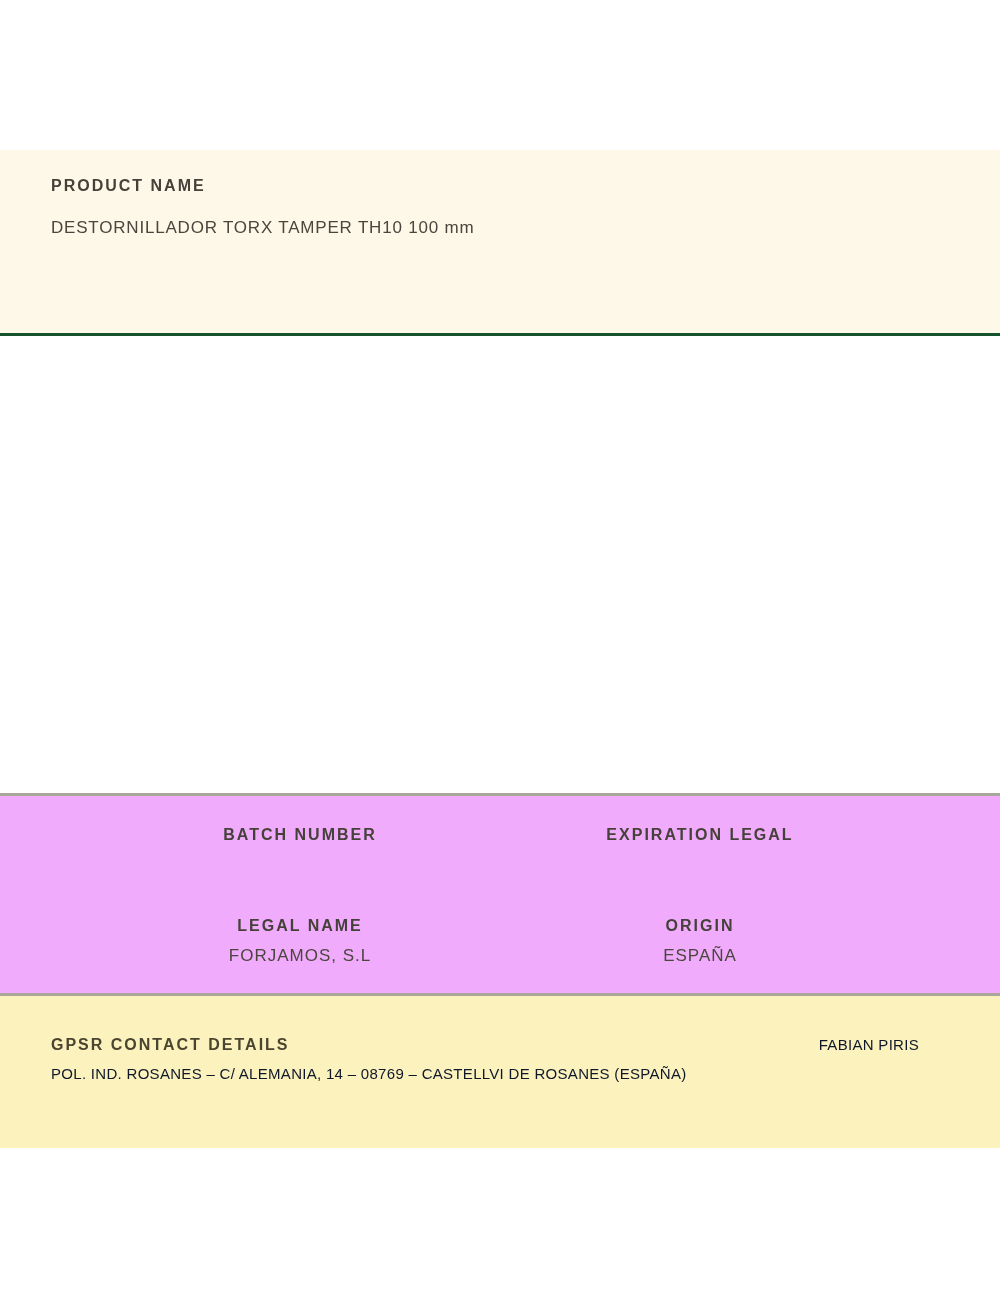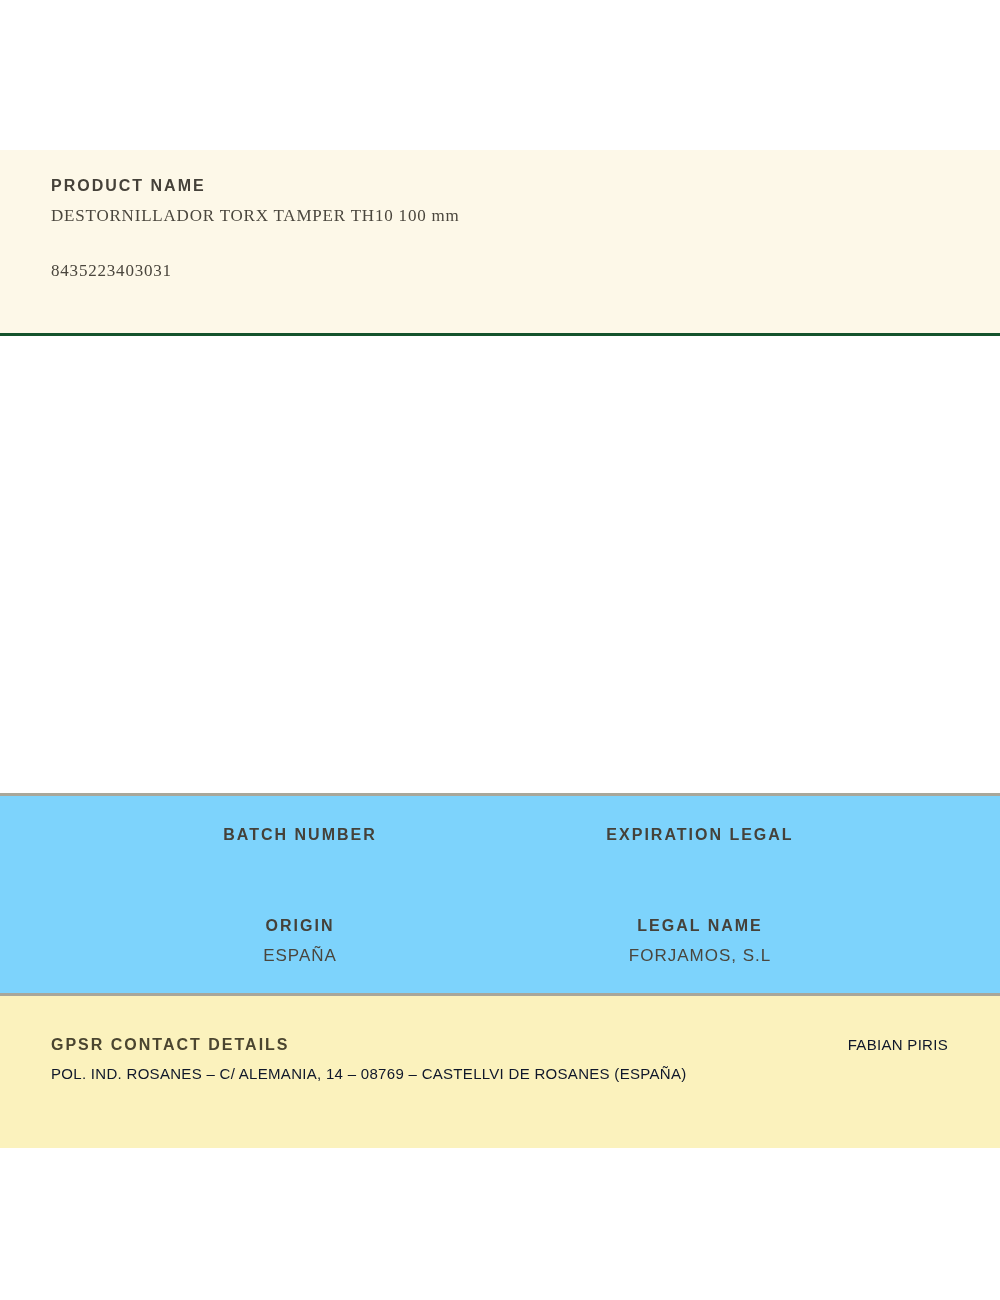--- a/index.html
+++ b/index.html
@@ -35,32 +35,32 @@
     letter-spacing: 2px;
     color: #454139;
     line-height: 1.2;
   }
   .value {
     font-size: 17px;
     letter-spacing: 0.8px;
     color: #4A463D;
     line-height: 1.2;
   }
-  .product-section .value { margin-top: 11px; font-family: Liberation Serif, serif; }
+  .product-section .value { margin-top: 23px; }
   .product-section .field-ean { margin-top: 34px; }
 
   
   .batch-section {
     position: absolute;
     top: 793px;
     left: 0;
     width: 1000px;
     height: 200px;
     box-sizing: border-box;
-    background: #7dd3fc;
+    background: #f0abfc;
     border-top: 3px solid #A8A79A;
     padding-top: 29px;
   }
   .batch-grid {
     width: 800px;
     margin: 0 auto;
     display: flex;
   }
   .batch-col {
     width: 400px;
@@ -72,21 +72,21 @@
   
   .contact-section {
     position: absolute;
     top: 993px;
     left: 0;
     width: 1000px;
     height: 155px;
     box-sizing: border-box;
     background: #FBF2BD;
     border-top: 3px solid #A8A79A;
-    padding: 39px 52px 0 51px;
+    padding: 39px 81px 0 51px;
   }
   .contact-section .label { color: #4A4530; }
   .contact-section .value { color: #0f172a; font-size: 15px; letter-spacing: 0.3px; }
   .contact-top-row {
     display: flex;
     justify-content: space-between;
     align-items: baseline;
   }
   .contact-line {
     margin-top: 11px;
@@ -96,43 +96,42 @@
 <body>
 
 <div class="page">
 
   <section class="product-section">
     <div class="field">
       <div class="label">PRODUCT NAME</div>
       <div class="value">DESTORNILLADOR TORX TAMPER TH10 100 mm</div>
     </div>
     <div class="field field-ean">
-      <div class="value">8435223403031</div>
     </div>
   </section>
 
   <section class="batch-section">
     <div class="batch-grid">
       <div class="batch-col">
         <div class="label">BATCH NUMBER</div>
         <div class="value"></div>
       </div>
       <div class="batch-col">
         <div class="label">EXPIRATION LEGAL</div>
         <div class="value"></div>
       </div>
     </div>
     <div class="batch-grid row2">
       <div class="batch-col">
+        <div class="label">LEGAL NAME</div>
+        <div class="value">FORJAMOS, S.L</div>
+      </div>
+      <div class="batch-col">
         <div class="label">ORIGIN</div>
         <div class="value">ESPAÑA</div>
-      </div>
-      <div class="batch-col">
-        <div class="label">LEGAL NAME</div>
-        <div class="value">FORJAMOS, S.L</div>
       </div>
     </div>
   </section>
 
   <section class="contact-section">
     <div class="contact-top-row">
       <div class="label">GPSR CONTACT DETAILS</div>
       <div class="value">FABIAN PIRIS</div>
     </div>
     <div class="value contact-line">POL. IND. ROSANES – C/ ALEMANIA, 14 – 08769 – CASTELLVI DE ROSANES (ESPAÑA)</div>

